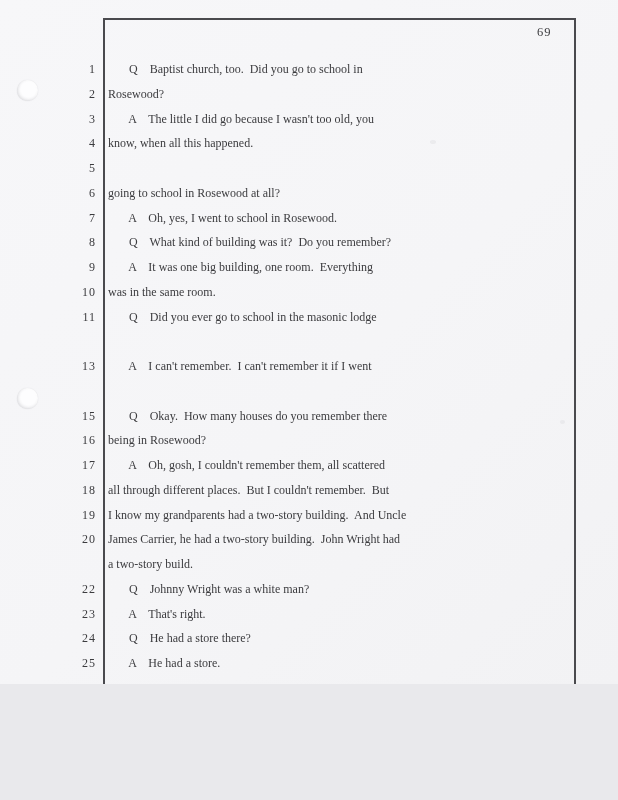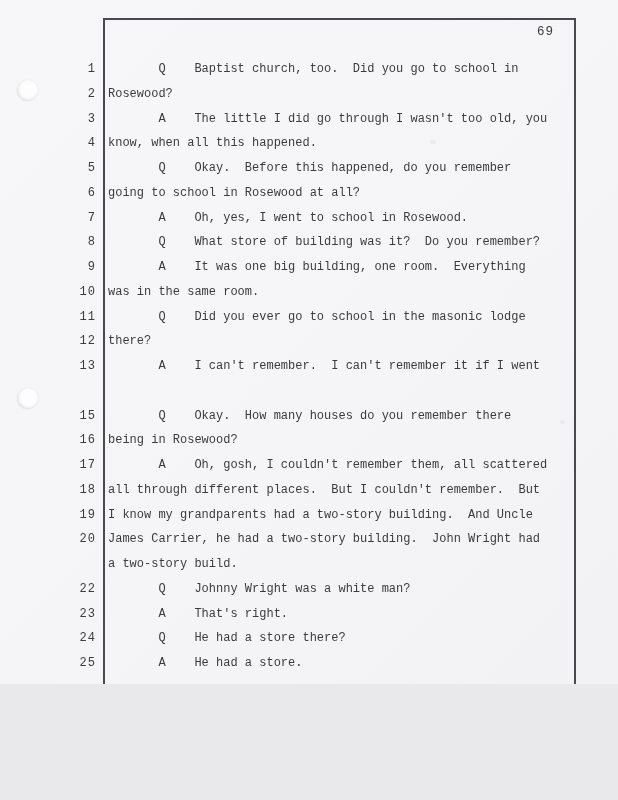--- a/index.html
+++ b/index.html
@@ -6,21 +6,21 @@
     margin: 0;
     padding: 0;
     background: #e9e9ec;
   }
   .scan {
     position: relative;
     width: 618px;
     height: 684px;
     overflow: hidden;
     background: linear-gradient(135deg, #f7f7f9 0%, #f5f5f7 55%, #f2f2f4 100%);
-    font-family: Liberation Mono, monospace;
+    font-family: Liberation Serif, serif;
     color: var(--ink, #3b3b3e);
   }
   .hole {
     position: absolute;
     width: 21px;
     height: 21px;
     border-radius: 50%;
     background: #fdfdfe;
     box-shadow: inset 1px -1px 3px rgba(90,90,100,0.18),
                 inset -1px 1px 2px rgba(255,255,255,0.9),
@@ -107,58 +107,53 @@
       <div class="line" style="top: 57px;">
         <span class="ln">1</span>
         <span class="lt">       Q    Baptist church, too.  Did you go to school in</span>
       </div>
       <div class="line" style="top: 81.75px;">
         <span class="ln">2</span>
         <span class="lt">Rosewood?</span>
       </div>
       <div class="line" style="top: 106.5px;">
         <span class="ln">3</span>
-        <span class="lt">       A    The little I did go through I wasn't too old, you</span>
+        <span class="lt">       A    The little I did go because I wasn't too old, you</span>
       </div>
       <div class="line" style="top: 131.25px;">
         <span class="ln">4</span>
         <span class="lt">know, when all this happened.</span>
       </div>
       <div class="line" style="top: 156px;">
         <span class="ln">5</span>
-        <span class="lt">       Q    Okay.  Before this happened, do you remember</span>
       </div>
       <div class="line" style="top: 180.75px;">
         <span class="ln">6</span>
         <span class="lt">going to school in Rosewood at all?</span>
       </div>
       <div class="line" style="top: 205.5px;">
         <span class="ln">7</span>
         <span class="lt">       A    Oh, yes, I went to school in Rosewood.</span>
       </div>
       <div class="line" style="top: 230.25px;">
         <span class="ln">8</span>
-        <span class="lt">       Q    What store of building was it?  Do you remember?</span>
+        <span class="lt">       Q    What kind of building was it?  Do you remember?</span>
       </div>
       <div class="line" style="top: 255px;">
         <span class="ln">9</span>
         <span class="lt">       A    It was one big building, one room.  Everything</span>
       </div>
       <div class="line" style="top: 279.75px;">
         <span class="ln">10</span>
         <span class="lt">was in the same room.</span>
       </div>
       <div class="line" style="top: 304.5px;">
         <span class="ln">11</span>
         <span class="lt">       Q    Did you ever go to school in the masonic lodge</span>
       </div>
-      <div class="line" style="top: 329.25px;">
-        <span class="ln">12</span>
-        <span class="lt">there?</span>
-      </div>
       <div class="line" style="top: 354px;">
         <span class="ln">13</span>
         <span class="lt">       A    I can't remember.  I can't remember it if I went</span>
       </div>
       <div class="line" style="top: 403.5px;">
         <span class="ln">15</span>
         <span class="lt">       Q    Okay.  How many houses do you remember there</span>
       </div>
       <div class="line" style="top: 428.25px;">
         <span class="ln">16</span>

